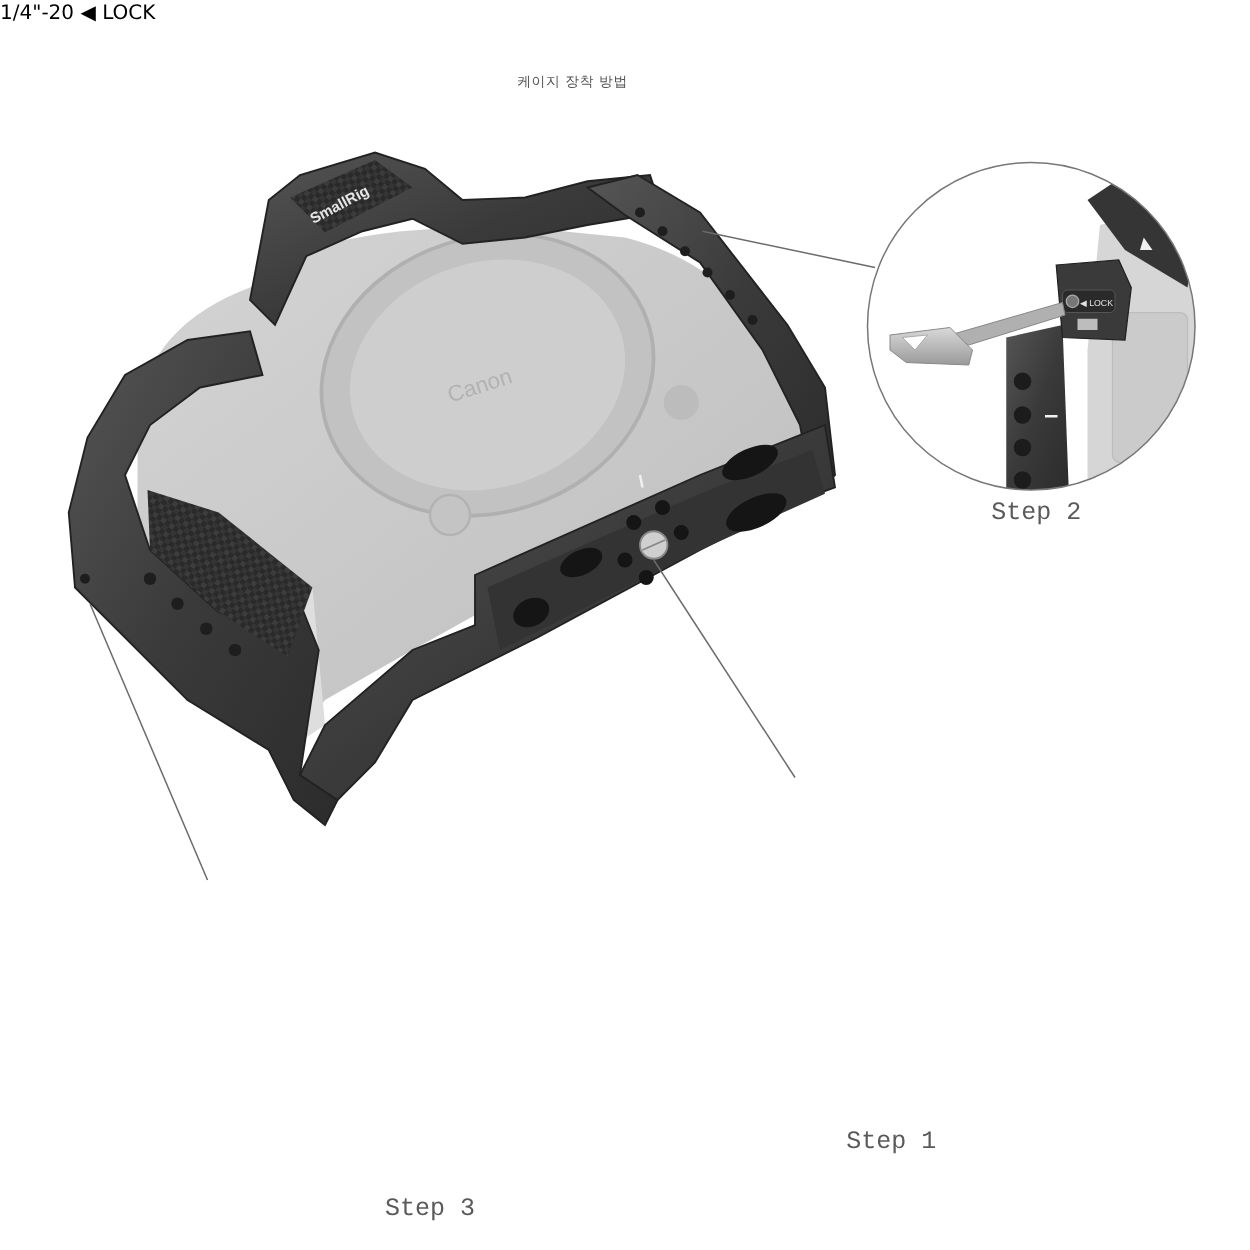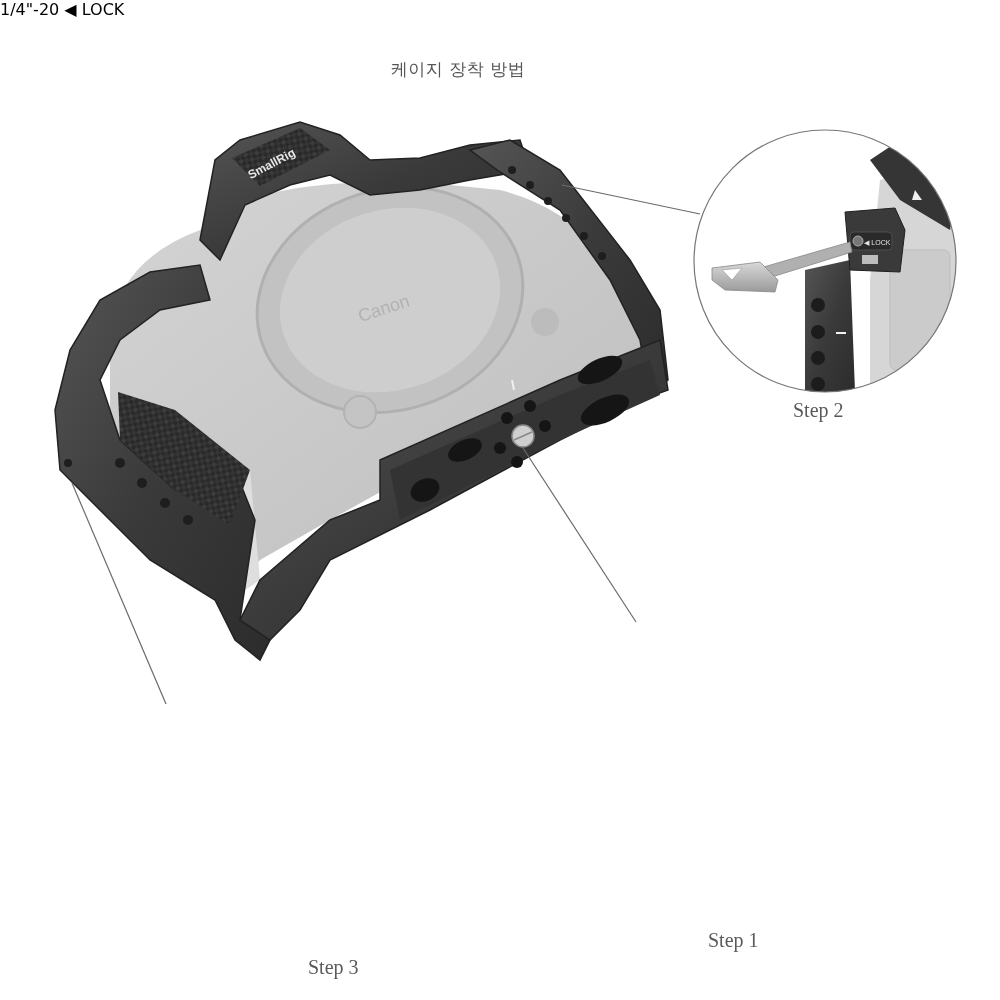--- a/index.html
+++ b/index.html
@@ -1,20 +1,20 @@
 <!DOCTYPE html>
 <html><head>
   <meta charset="utf-8">
   <style>
     html, body { margin: 0; padding: 0; background: #ffffff; }
     body { width: 1000px; height: 1000px; position: relative; overflow: hidden;
            font-family: "DejaVu Sans", "Liberation Sans", sans-serif; }
     .title { position: absolute; left: 0; width: 916px; top: 58px; text-align: center;
-             font-size: 17px; color: #555555; letter-spacing: 0.5px; }
-    .step-label { position: absolute; font-family: Liberation Serif, serif;
+             font-size: 11px; color: #555555; letter-spacing: 0.5px; }
+    .step-label { position: absolute; font-family: Liberation Mono, monospace;
                   font-size: 20px; color: #5a5a5a; white-space: nowrap; text-align: center; }
     svg.stage { position: absolute; left: 0; top: 0; }
   </style>
 </head>
 <body>
 
 
 
 <div class="title">케이지 장착 방법</div>
 
@@ -195,17 +195,17 @@
         <path d="M170 818 L240 838 L236 846 L168 826 Z" fill="#b0b0b0" stroke="#888" stroke-width="0.8">
         <path d="M238 834 L305 828 L312 840 L270 856 L245 856 L236 846 Z" fill="url(#keyGrad)" stroke="#888" stroke-width="0.8">
         <path d="M242 846 L258 842 L256 850 Z" fill="#fff" stroke="#999" stroke-width="0.6">
       </path></path></path></g>
     </rect></circle></rect></ellipse></path></line></path></path></path></rect></g>
     <circle cx="210" cy="833" r="131" fill="none" stroke="#777" stroke-width="1.2">
   </circle></g>
 
 
 <div class="step-label" style="left:793px; top:399px;">Step 2</div>
-<div class="step-label" style="left:677px; top:929px;margin-left:31px;">Step 1</div>
+<div class="step-label" style="left:677px; top:902px;">Step 1</div>
 <div class="step-label" style="left:308px; top:937px;margin-top:19px;">Step 3</div>
 
 
 
 
 </body></html>

